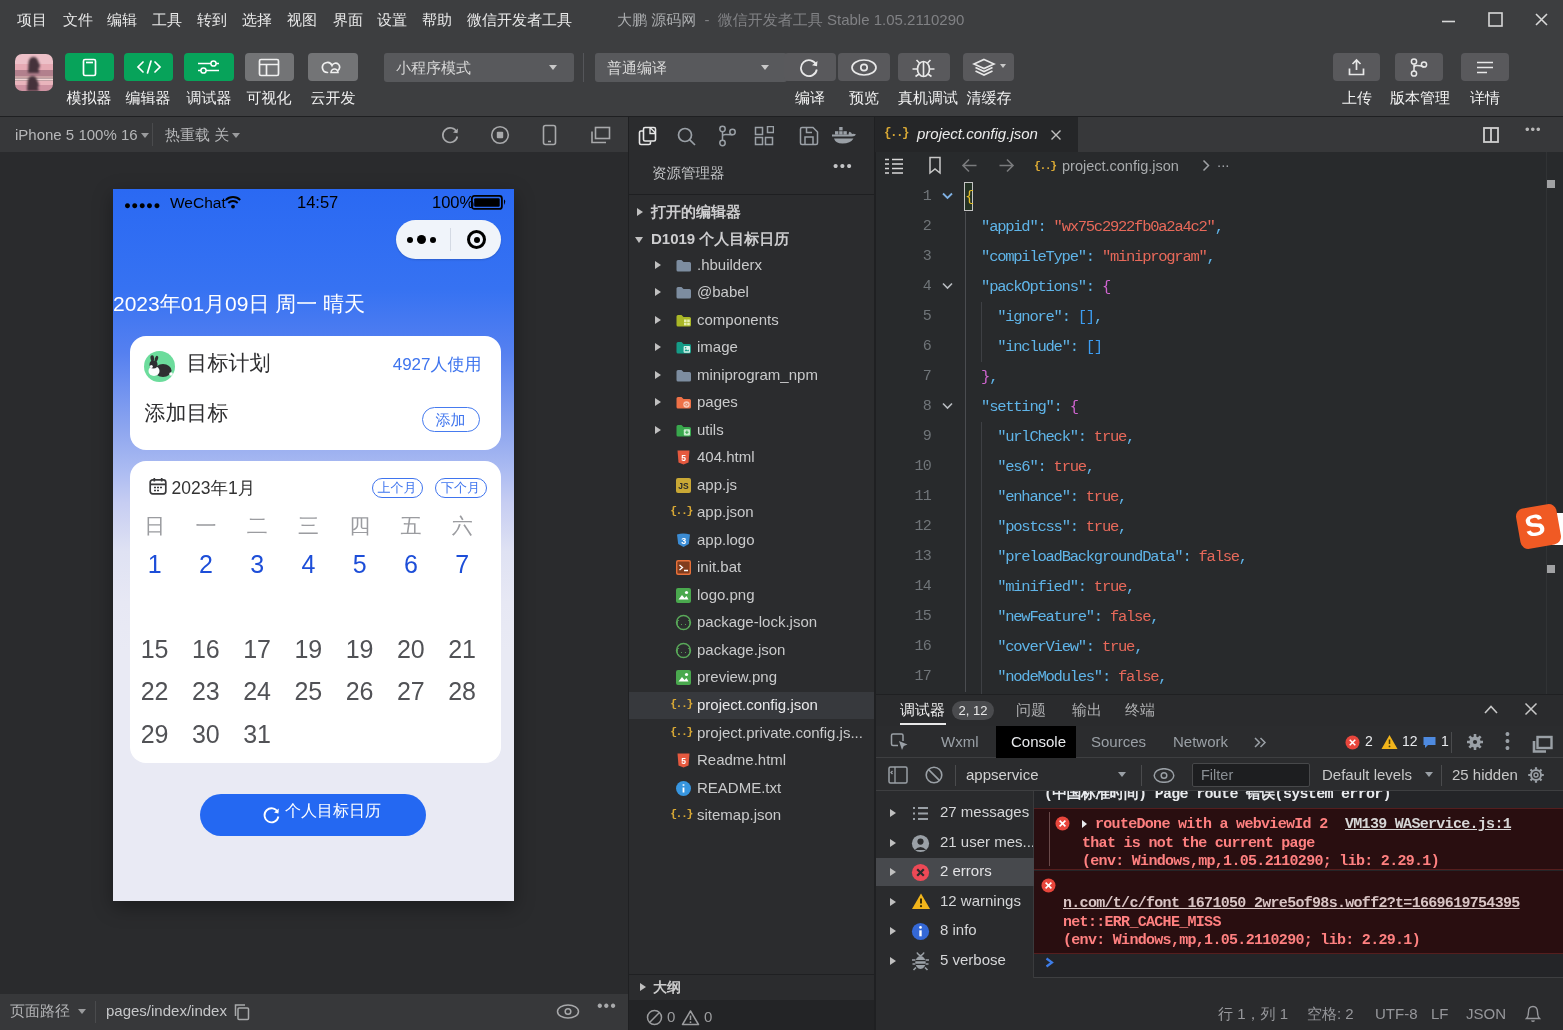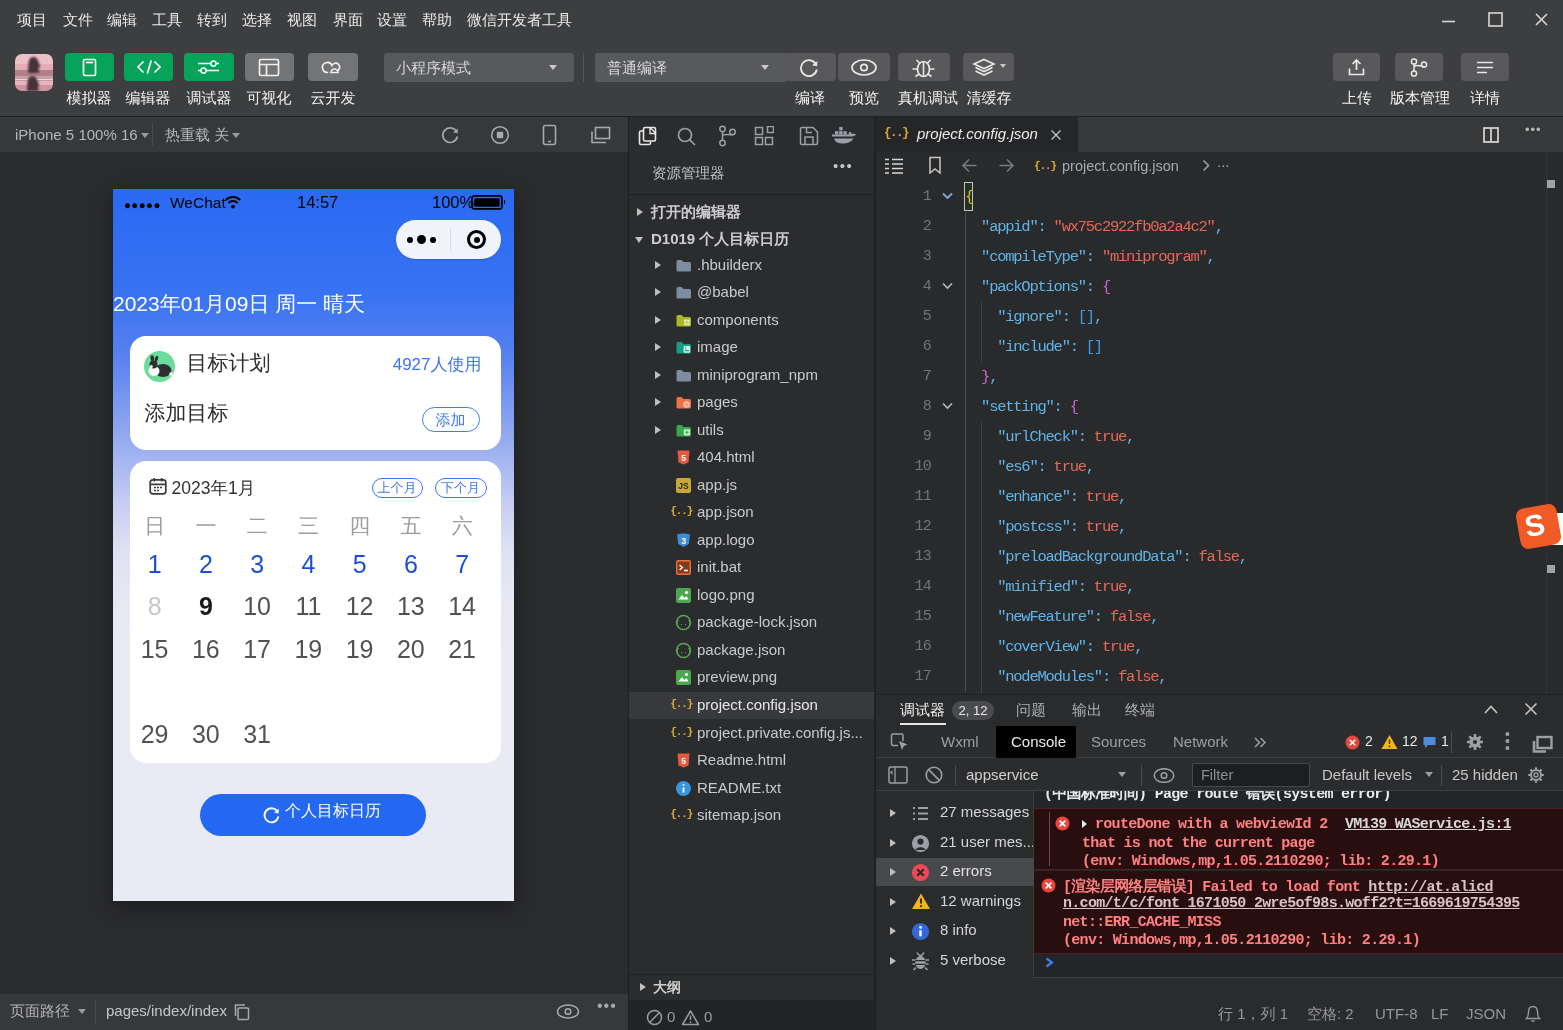--- a/index.html
+++ b/index.html
@@ -61,20 +61,21 @@
     <span class="menuitem" style="left:63px">文件</span>
     <span class="menuitem" style="left:107px">编辑</span>
     <span class="menuitem" style="left:152px">工具</span>
     <span class="menuitem" style="left:197px">转到</span>
     <span class="menuitem" style="left:242px">选择</span>
     <span class="menuitem" style="left:287px">视图</span>
     <span class="menuitem" style="left:333px">界面</span>
     <span class="menuitem" style="left:377px">设置</span>
     <span class="menuitem" style="left:422px">帮助</span>
     <span class="menuitem" style="left:467px">微信开发者工具</span>
+    <span id="wintitle" style="left:617px;color:#a9abad">大鹏 源码网&nbsp; <span style="color:#808184">-&nbsp; 微信开发者工具 Stable 1.05.2110290</span></span>
     <svg class="abs" style="left:1440px;top:12px" width="18" height="18" viewBox="0 0 18 18">
         <path d="M2 9.5 L15 9.5" stroke="#d8d8d8" stroke-width="1.6"></path>
       </svg>
     <svg class="abs" style="left:1486px;top:10px" width="19" height="19" viewBox="0 0 19 19">
         <rect x="3" y="3" width="13" height="13" fill="none" stroke="#d8d8d8" stroke-width="1.6"></rect>
       </svg>
     <svg class="abs" style="left:1532px;top:10px" width="19" height="19" viewBox="0 0 19 19">
         <path d="M4 4 L15 15 M15 4 L4 15" stroke="#d8d8d8" stroke-width="1.6"></path>
       </svg>
   </div>
@@ -260,22 +261,22 @@
       <svg class="abs" style="left:19px;top:16px" width="18" height="18" viewBox="0 0 18 18">
           <rect x="1.2" y="2.8" width="15.6" height="14" rx="2.5" fill="none" stroke="#3a3a3c" stroke-width="1.7"></rect>
           <path d="M5.3 1 v3.6 M12.7 1 v3.6 M1.5 7.3 h15" stroke="#3a3a3c" stroke-width="1.7"></path>
           <path d="M5 10.5 h2 M8 10.5 h2 M11 10.5 h2 M5 13.5 h2 M8 13.5 h2" stroke="#3a3a3c" stroke-width="1.3"></path>
         </svg>
       <span class="abs" style="left:42px;top:15px;color:#333;font-size:17.5px">2023年1月</span>
       <div class="abs" style="left:242px;top:17px;width:51px;height:20px;border:1.5px solid #3f74ee;border-radius:11px;color:#3e74ee;font-size:13px;text-align:center;line-height:18px">上个月</div>
       <div class="abs" style="left:305px;top:17px;width:52px;height:20px;border:1.5px solid #3f74ee;border-radius:11px;color:#3e74ee;font-size:13px;text-align:center;line-height:18px">下个月</div>
       <div class="cal" style="left:0px;top:51px;color:#9b9ca0;font-size:21px"><i>日</i><i>一</i><i>二</i><i>三</i><i>四</i><i>五</i><i>六</i></div>
       <div class="cal" style="left:0px;top:89px;color:#1d4ed8;font-size:25px"><i>1</i><i>2</i><i>3</i><i>4</i><i>5</i><i>6</i><i>7</i></div>
-      <div class="cal" style="left:0px;top:131px;font-size:25px;color:#515256"><i style="color:#c5c7ca">8</i><i style="color:#19191b;font-weight:bold">9</i><i>10</i><i>11</i><i>12</i><i>13</i><i>14</i></div>
       <div class="cal" style="left:0px;top:174px;font-size:25px;color:#515256"><i>15</i><i>16</i><i>17</i><i>19</i><i>19</i><i>20</i><i>21</i></div>
+      <div class="cal" style="left:0px;top:216px;font-size:25px;color:#515256"><i>22</i><i>23</i><i>24</i><i>25</i><i>26</i><i>27</i><i>28</i></div>
       <div class="cal" style="left:0px;top:259px;font-size:25px;color:#515256"><i>29</i><i>30</i><i>31</i></div>
     </div>
 
     <div class="abs" style="left:87px;top:605px;width:226px;height:42px;background:#2468f2;border-radius:21px"></div>
     <svg class="abs" style="left:149px;top:617px" width="19" height="19" viewBox="0 0 19 19">
         <path d="M15.8 6.2 A7 7 0 1 0 16.4 10.5" fill="none" stroke="#fff" stroke-width="1.8"></path>
         <path d="M16.8 2.5 L16.4 7.4 L12 6.6 Z" fill="#fff"></path>
       </svg>
     <span class="abs" style="left:172px;top:612px;color:#fff;font-size:16px">个人目标日历</span>
   </div>
@@ -610,21 +611,20 @@
         </svg>
       <span class="arr-r" style="left:48px;top:29px;border-left-color:#e8eaed;border-top-width:4px;border-bottom-width:4px;border-left-width:5.5px"></span>
       <div class="abs cmono" style="left:61px;top:25px;color:#ff8080">routeDone with a webviewId 2</div>
       <div class="abs cmono" style="left:311px;top:25px;color:#d6d6d6;text-decoration:underline">VM139 WAService.js:1</div>
       <div class="abs cmono" style="left:48px;top:44px;color:#ff8080">that is not the current page</div>
       <div class="abs cmono" style="left:48px;top:62px;color:#ff8080">(env: Windows,mp,1.05.2110290; lib: 2.29.1)</div>
       <svg class="abs" style="left:7px;top:87px" width="15" height="15" viewBox="0 0 15 15">
           <circle cx="7.5" cy="7.5" r="7" fill="#e8463c"></circle>
           <path d="M4.6 4.6 L10.4 10.4 M10.4 4.6 L4.6 10.4" stroke="#fff" stroke-width="1.6"></path>
         </svg>
-      <div class="abs cmono" style="left:29px;top:86px;color:#ff8080">[渲染层网络层错误] Failed to load font <span style="color:#d8c4c4;text-decoration:underline">http://at.alicd</span></div>
       <div class="abs cmono" style="left:29px;top:104px;color:#d8c4c4;text-decoration:underline">n.com/t/c/font_1671050_2wre5of98s.woff2?t=1669619754395</div>
       <div class="abs cmono" style="left:29px;top:123px;color:#ff8080">net::ERR_CACHE_MISS</div>
       <div class="abs cmono" style="left:29px;top:141px;color:#ff8080">(env: Windows,mp,1.05.2110290; lib: 2.29.1)</div>
       <svg class="abs" style="left:10px;top:165px" width="11" height="13" viewBox="0 0 11 13">
           <path d="M2.5 2.5 L8 6.5 L2.5 10.5" fill="none" stroke="#3e7de8" stroke-width="2.2"></path>
         </svg>
     </div>
 
     <div class="abs" style="left:0;top:96px;width:159px;height:187px;background:#2a2b2d;border-right:1px solid #3a3b3d">
       <div class="abs" style="left:0;top:67px;width:159px;height:28px;background:#47494d"></div>

